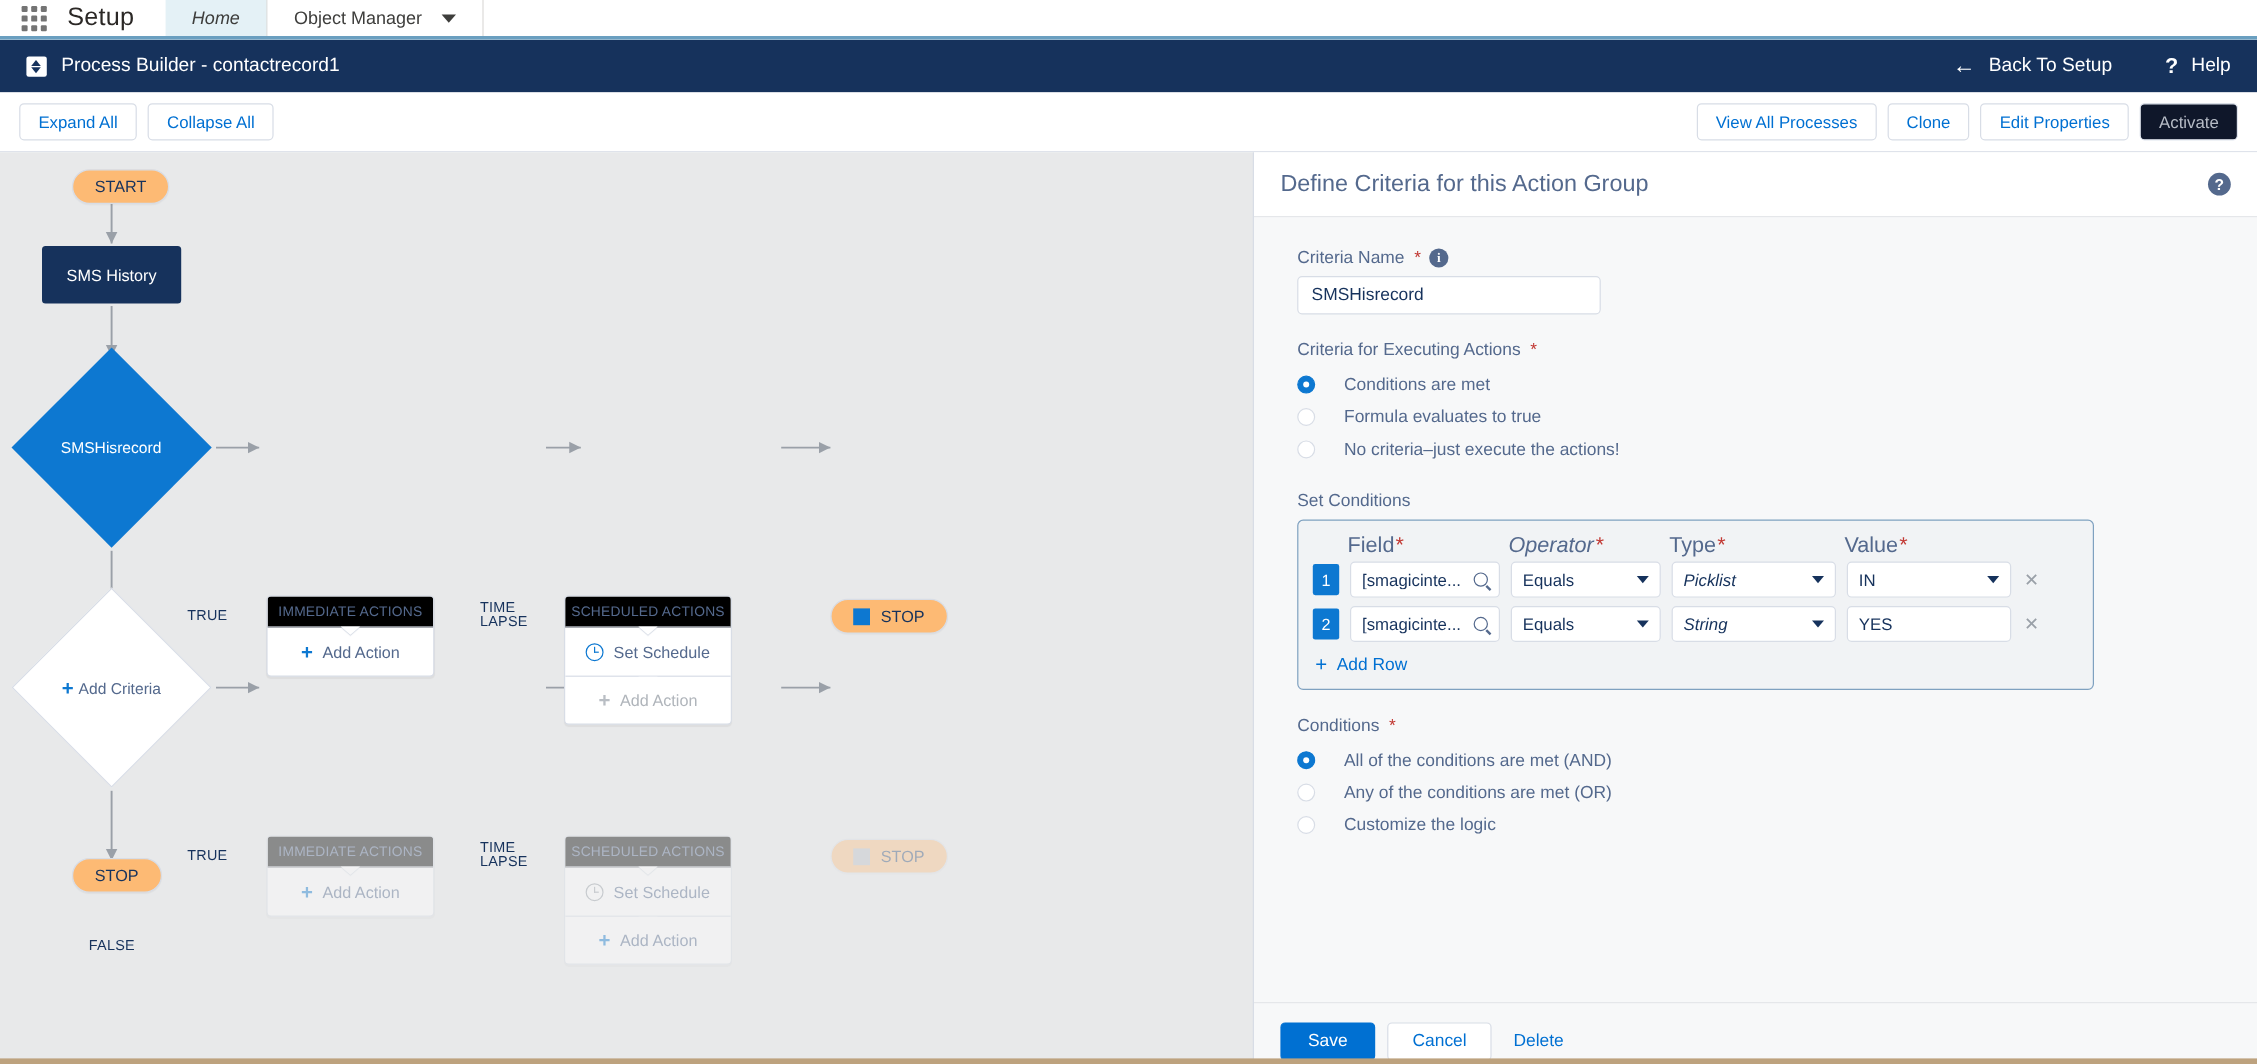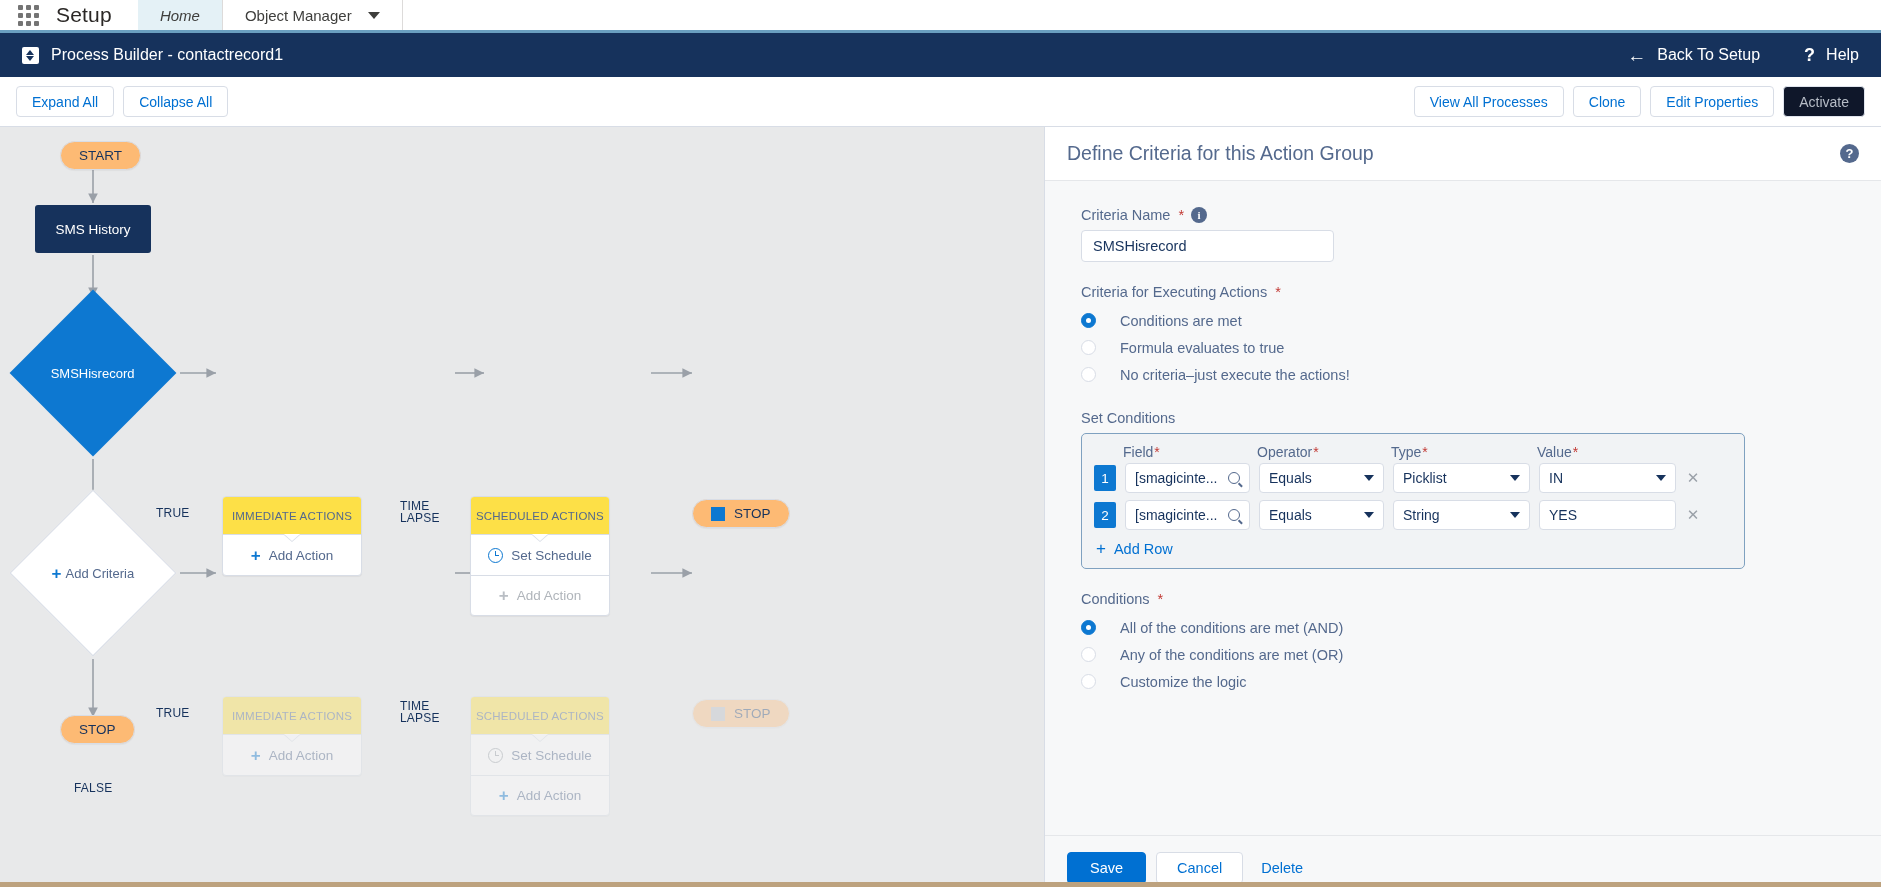--- a/index.html
+++ b/index.html
@@ -197,23 +197,23 @@
   .action-panel {
     width: 140px;
     border: 1px solid #d8dde6;
     border-radius: 4px;
     background: #ffffff;
     box-shadow: 0 1px 1px rgba(0,0,0,.05);
     overflow: hidden;
   }
   .action-panel.faded { opacity: .4; }
   .ap-head {
-    background: #fde047;
+    background: #000000;
     border-bottom: 1px solid #d8dde6;
-    height: 38px;
+    height: 26px;
     display: flex; align-items: center; justify-content: center;
     font-size: 11.5px;
     color: #54698d;
     letter-spacing: .2px;
     position: relative;
   }
   .ap-head::after {
     content: "";
     position: absolute;
     left: 50%; top: 100%;
@@ -376,23 +376,23 @@
     border-radius: 5px;
     background: #f1f3f5;
     padding: 10px 12px 10px 12px;
     width: 664px;
   }
   .cond-headrow, .cond-row {
     display: flex; align-items: center;
     gap: 9px;
   }
   .cond-headrow { margin-bottom: 3px; padding-left: 29px; }
-  .ch { font-size: 14px; color: #54698d; }
+  .ch { font-size: 18px; color: #54698d; }
   .ch.f { width: 125px; }
-  .ch.o { width: 125px; }
+  .ch.o { width: 125px; font-style: italic; }
   .ch.t { width: 137px; }
   .ch.v { width: 137px; }
   .cond-row { margin-bottom: 7px; }
   .rownum {
     width: 22px; height: 26px;
     background: #0d78d1;
     color: #fff;
     font-size: 13.5px;
     display: flex; align-items: center; justify-content: center;
     border-radius: 2px;
@@ -405,21 +405,21 @@
     background: #ffffff;
     display: flex; align-items: center;
     padding: 0 9px;
     font-size: 14px;
     color: #16325c;
     position: relative;
     cursor: pointer;
   }
   .cell.field { width: 125px; }
   .cell.op { width: 125px; }
-  .cell.type { width: 137px; }
+  .cell.type { width: 137px; font-style: italic; }
   .cell.value { width: 137px; }
   .cell .txt { flex: 1; overflow: hidden; white-space: nowrap; }
   .search-ico {
     width: 12px; height: 12px;
     border: 1.6px solid #54698d;
     border-radius: 50%;
     position: relative; flex: none;
     margin-left: 3px;
   }
   .search-ico::after {

